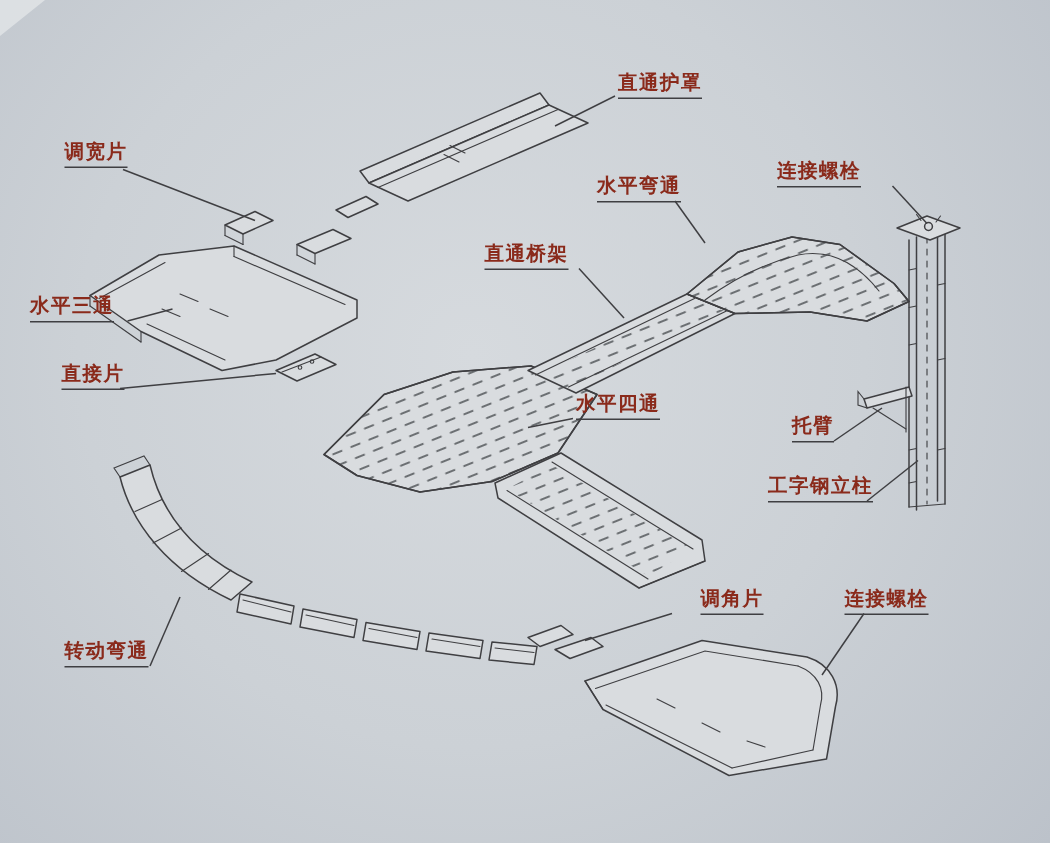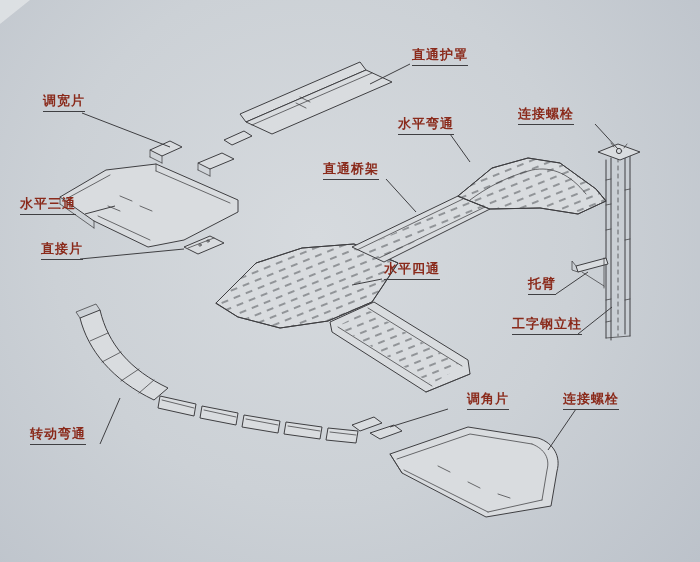--- a/index.html
+++ b/index.html
@@ -210,15 +210,15 @@
   <span class="lbl" style="left:398px; top:118px">水平弯通</span>
   <span class="lbl" style="left:518px; top:108px">连接螺栓</span>
   <span class="lbl" style="left:323px; top:163px">直通桥架</span>
   <span class="lbl" style="left:20px;  top:198px">水平三通</span>
   <span class="lbl" style="left:41px;  top:243px">直接片</span>
   <span class="lbl" style="left:384px; top:263px">水平四通</span>
   <span class="lbl" style="left:528px; top:278px">托臂</span>
   <span class="lbl" style="left:512px; top:318px">工字钢立柱</span>
   <span class="lbl" style="left:467px; top:393px">调角片</span>
   <span class="lbl" style="left:563px; top:393px">连接螺栓</span>
-  <span class="lbl" style="left:30px;  top:428px">转动弯通</span>
+  <span class="lbl" style="left:43px;  top:428px">转动弯通</span>
 
 </div>
 
 </body></html>

